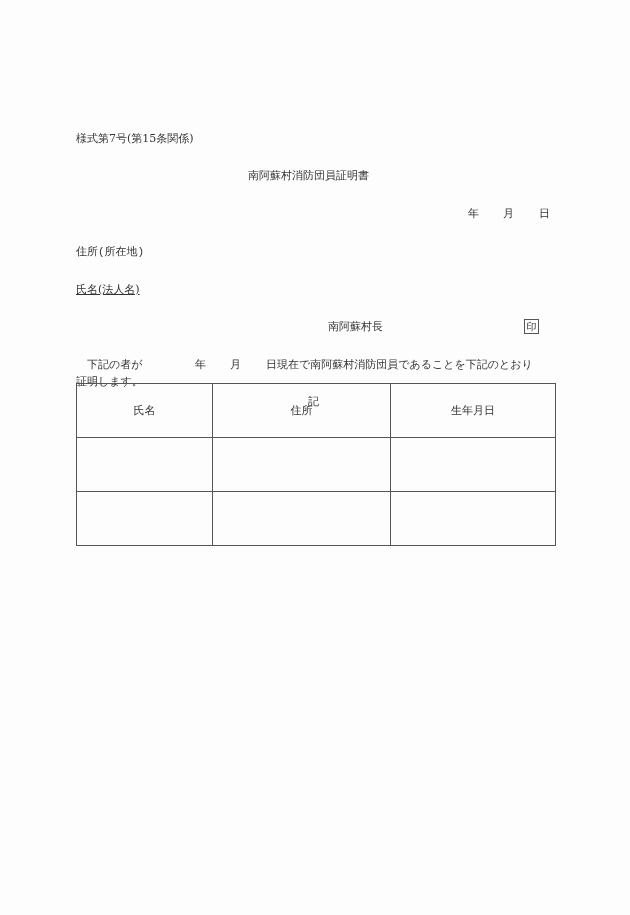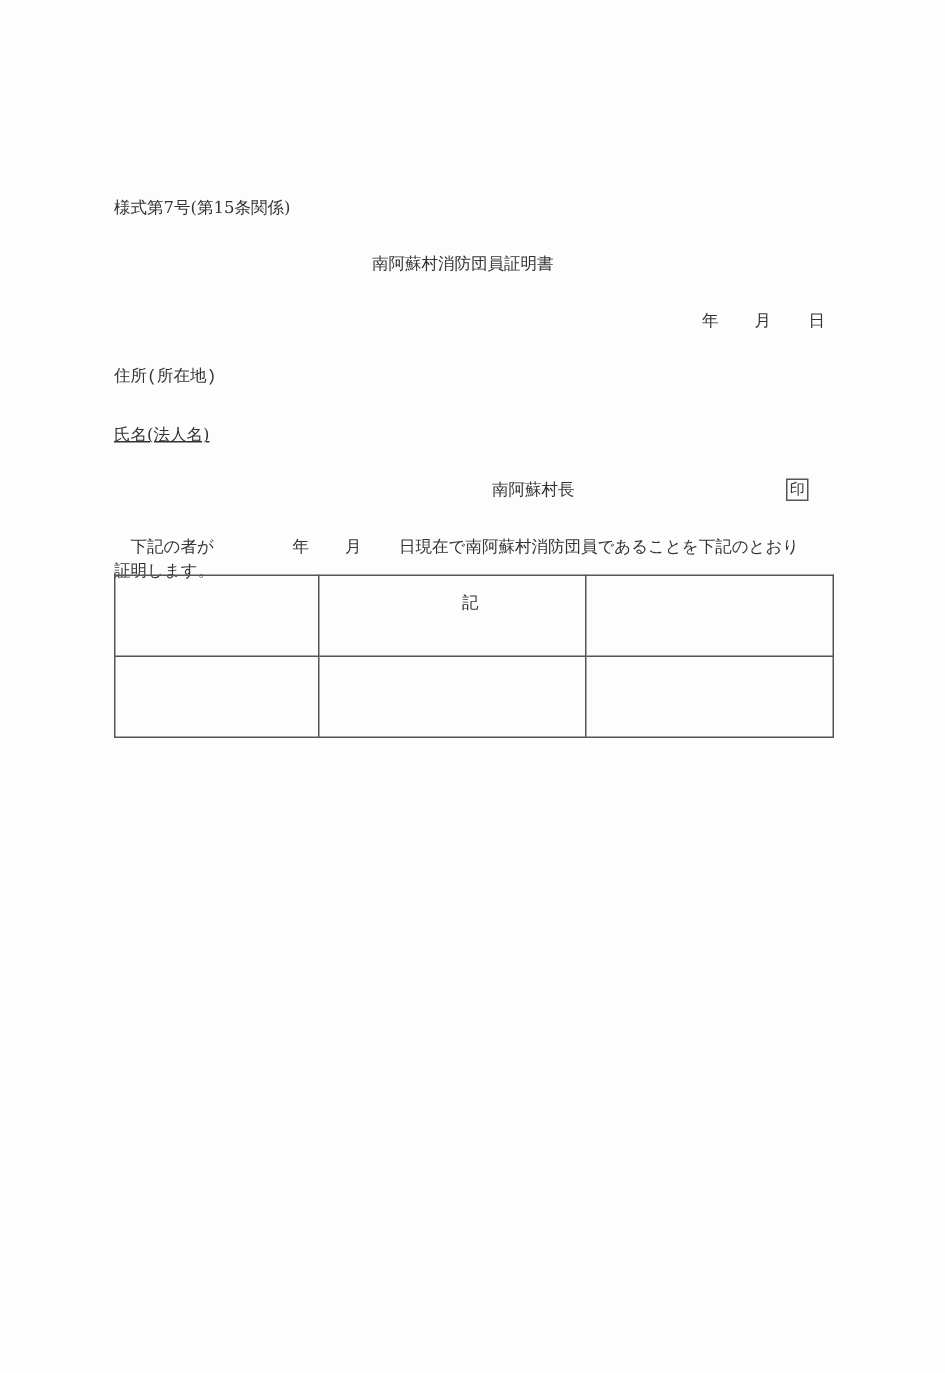--- a/index.html
+++ b/index.html
@@ -23,21 +23,21 @@
     #name-label { left: 76px; top: 236px; text-decoration: underline; }
     #mayor-title { left: 328px; top: 273px; }
     #seal {
       left: 524px; top: 272px;
       width: 13px; height: 13px;
       border: 1px solid #555;
       font-size: 10px; line-height: 13px; text-align: center;
     }
     #body-line1 { left: 76px; top: 311px; }
     #body-line1 span { position: absolute; top: 0; }
-    #body-line2 { left: 76px; top: 328px; font-family: Liberation Mono, monospace; }
+    #body-line2 { left: 76px; top: 328px; }
     #ki { left: 308px; top: 348px; }
 
     #cert-table {
       position: absolute;
       left: 76px; top: 383px;
       border-collapse: collapse;
       table-layout: fixed;
     }
     #cert-table td, #cert-table th {
       border: 1px solid #555;
@@ -75,20 +75,25 @@
 
 <div class="abs" id="ki">記</div>
 
 <table id="cert-table">
   <colgroup>
     <col style="width:136px">
     <col style="width:178px">
     <col style="width:165px">
   </colgroup>
   <tbody>
+      <tr>
+    <th>氏名</th>
+    <th>住所</th>
+    <th>生年月日</th>
+  </tr>
   <tr>
     <td></td>
     <td></td>
     <td></td>
   </tr>
   <tr>
     <td></td>
     <td></td>
     <td></td>
   </tr>

